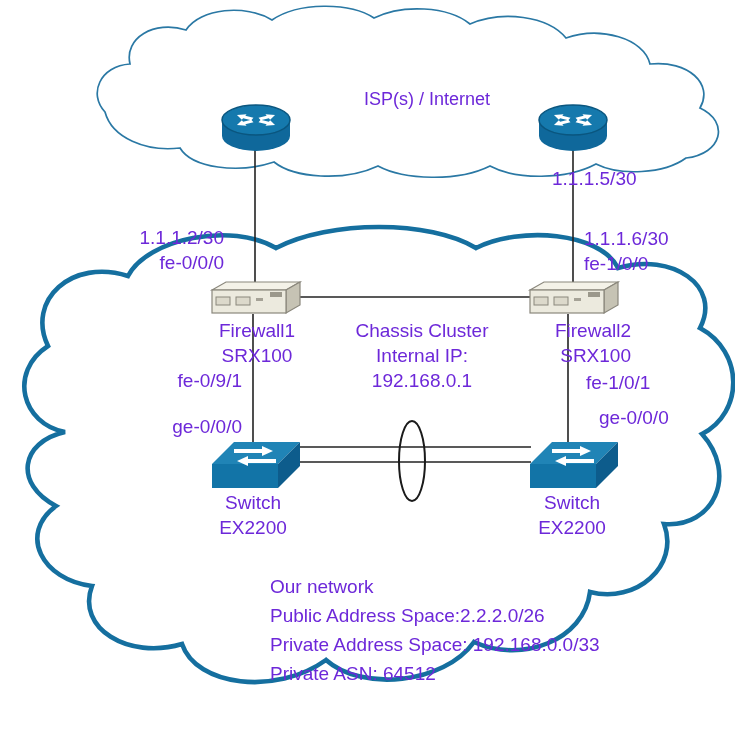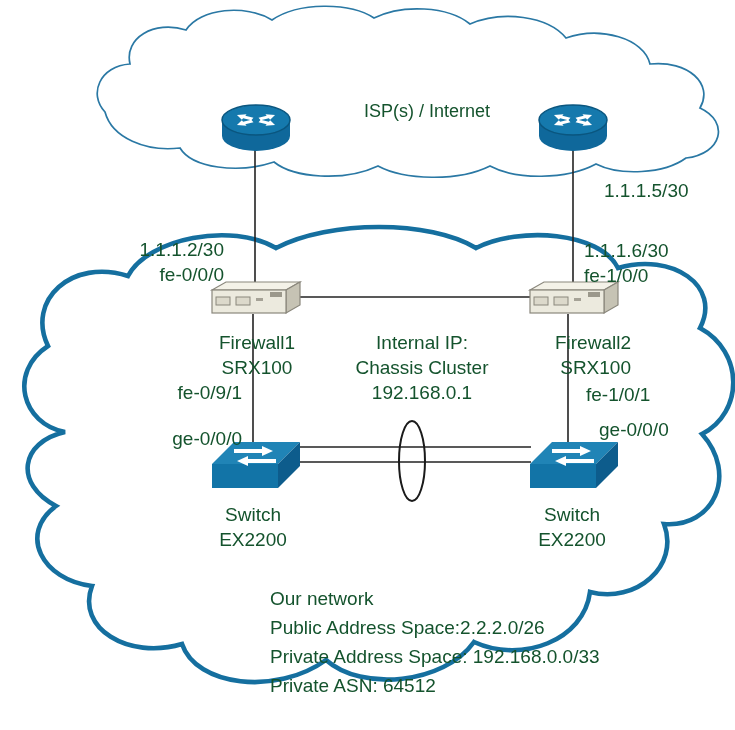--- a/index.html
+++ b/index.html
@@ -8,23 +8,22 @@
     width:735px; height:730px;
     background:#ffffff;
     font-family:"Liberation Sans", sans-serif;
     overflow:hidden;
   }
   #diagram-svg { position:absolute; left:0; top:0; }
   .label {
     position:absolute;
     font-size:19px;
     line-height:25px;
-    color:#14532d;
+    color:#6d28d9;
     white-space:nowrap;
-    margin-top:12px;
   }
   .label span { display:block; }
   .center { text-align:center; }
   .right  { text-align:right; }
   .isp-title { font-size:18px; }
   .netinfo { line-height:29px; }
 </style>
 </head>
 <body>
 
@@ -110,40 +109,40 @@
       <polygon points="66,0 88,-22 88,2 66,24" fill="#0d5c8c"></polygon>
       <rect x="0" y="0" width="66" height="24" fill="#1274a7"></rect>
       <path d="M22,-15 h28 v-3 l11,5 -11,5 v-3 h-28 z" fill="#ffffff"></path>
       <path d="M64,-5 h-28 v-3 l-11,5 11,5 v-3 h28 z" fill="#ffffff"></path>
     </g>
   </svg>
 
   <div class="label center isp-title" style="left:337px; top:87px; width:180px;">ISP(s) / Internet</div>
 
 
-  <div class="label" style="left:604px; top:166px; width:110px;">1.1.1.5/30</div>
+  <div class="label" style="left:552px; top:166px; width:110px;">1.1.1.5/30</div>
 
   <div class="label right" style="left:120px; top:225px; width:104px;">
     <span>1.1.1.2/30</span>
     <span>fe-0/0/0</span>
   </div>
 
   <div class="label" style="left:584px; top:226px; width:110px;">
     <span>1.1.1.6/30</span>
     <span>fe-1/0/0</span>
   </div>
 
   <div class="label center" style="left:196px; top:318px; width:122px;">
     <span>Firewall1</span>
     <span>SRX100</span>
   </div>
 
   <div class="label center" style="left:337px; top:318px; width:170px;">
+    <span>Chassis Cluster</span>
     <span>Internal IP:</span>
-    <span>Chassis Cluster</span>
     <span>192.168.0.1</span>
   </div>
 
   <div class="label center" style="left:509px; top:318px; width:122px;text-align:right;">
     <span>Firewall2</span>
     <span>SRX100</span>
   </div>
 
   <div class="label right" style="left:138px; top:368px; width:104px;">fe-0/9/1</div>
 

